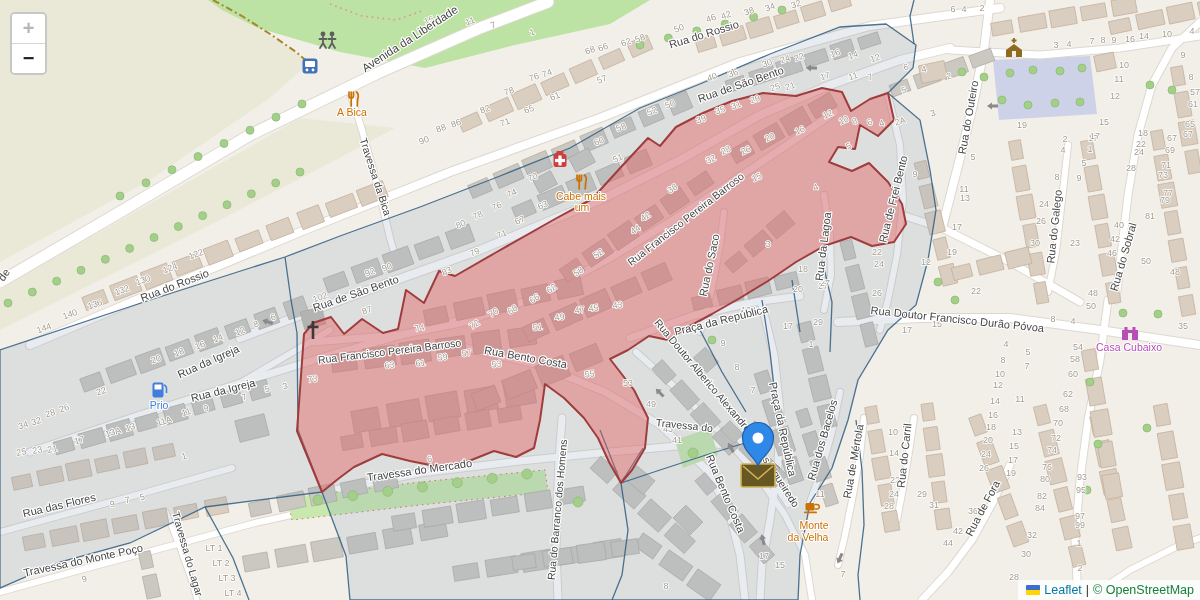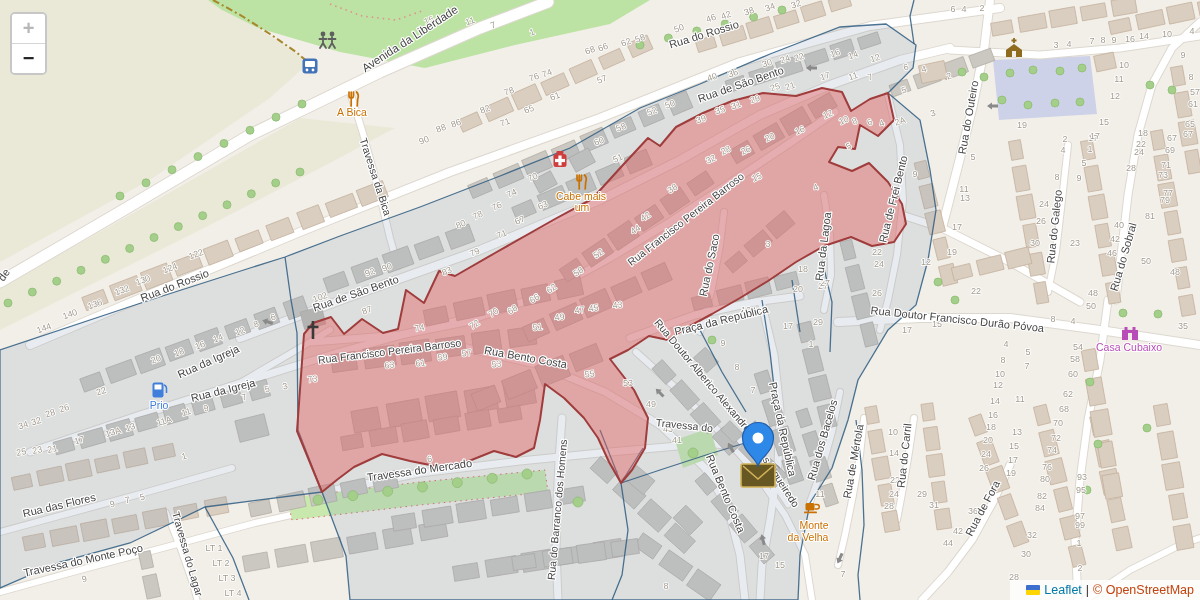--- a/index.html
+++ b/index.html
@@ -7,25 +7,25 @@
           font-family:"Liberation Sans",sans-serif;}
   #map-svg{position:absolute;left:0;top:0;}
   #map-svg text{font-family:"Liberation Sans",sans-serif;}
   .zoom-ctl{position:absolute;left:10px;top:12px;width:33px;background:#fff;
             border:2px solid rgba(0,0,0,0.22);border-radius:5px;overflow:hidden;z-index:10;}
   .zoom-btn{width:33px;height:29px;line-height:29px;text-align:center;font-size:20px;
             font-weight:bold;color:#222;cursor:pointer;user-select:none;background:#fff;}
   .zoom-btn.disabled{color:#b7b7b7;cursor:default;}
   .zoom-btn + .zoom-btn{border-top:1px solid #d5d5d5;}
   .attrib{position:absolute;right:0;bottom:0;height:20px;display:flex;align-items:center;
-          gap:4px;background:rgba(255,255,255,0.78);padding:0 6px 0 16px;font-size:12.5px;
+          gap:4px;background:rgba(255,255,255,0.78);padding:0 6px 0 8px;font-size:12.5px;
           color:#333;z-index:10;}
   .attrib .flag{width:14px;height:10px;display:inline-block;border-radius:1px;}
   .attrib .lnk{color:#0078a8;cursor:pointer;}
-  .attrib .osm{color:#c2410c;cursor:pointer;}
+  .attrib .osm{color:#15803d;cursor:pointer;}
   .attrib .sep{color:#333;}
 </style>
 </head>
 <body>
 
 <div id="screen">
   <svg id="map-svg" width="1200" height="600" viewBox="0 0 1200 600">
       <rect x="0" y="0" width="1200" height="600" fill="#f2efe9"></rect>
       <g>
         <polygon points="0,0 215,0 310,62 270,98 150,180 0,262" fill="#eae9d8"></polygon>

